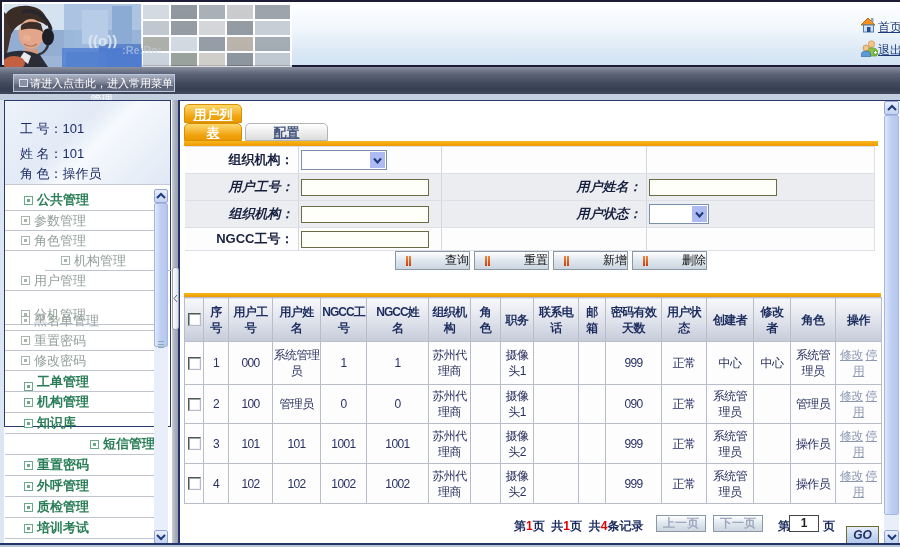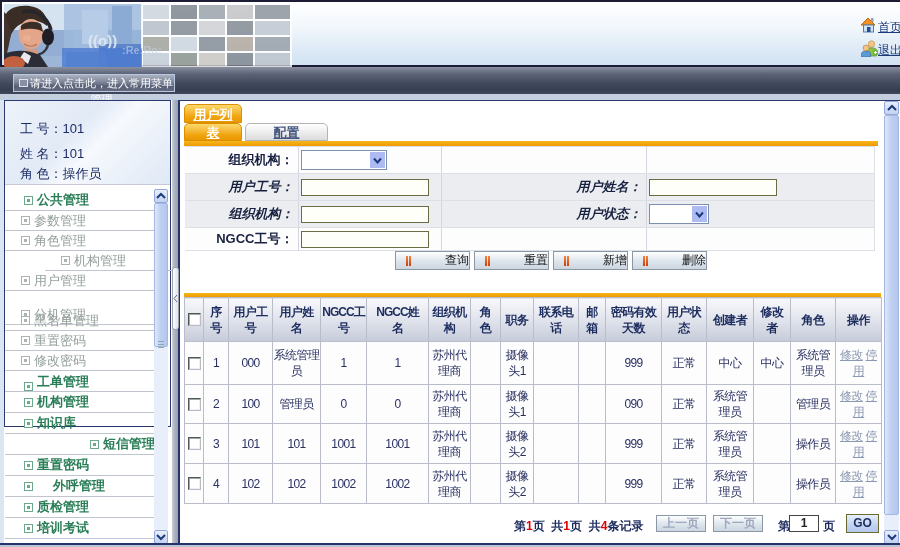--- a/index.html
+++ b/index.html
@@ -270,21 +270,21 @@
             <i></i>
           </span>
           <span class="txt">短信管理</span>
         </div>
     <div class="mi lvl1" style="top:270px;height:21px;">
           <span class="icon1">
             <i></i>
           </span>
           <span class="txt">重置密码</span>
         </div>
-    <div class="mi lvl1" style="top:291px;height:21px;gap:16px;">
+    <div class="mi lvl1" style="top:291px;height:21px;">
           <span class="icon1">
             <i></i>
           </span>
           <span class="txt">外呼管理</span>
         </div>
     <div class="mi lvl1" style="top:312px;height:21px;">
           <span class="icon1">
             <i></i>
           </span>
           <span class="txt">质检管理</span>
@@ -531,21 +531,21 @@
 </tbody>
     </table>
 
 <div id="pgrow" class="abs">
   <span class="abs" style="left:330px;top:8px;">第<span class="red">1</span>页&nbsp; 共<span class="red">1</span>页&nbsp; 共<span class="red">4</span>条记录</span>
   <div class="pgbtn" style="left:472px;">上一页</div>
   <div class="pgbtn" style="left:529px;">下一页</div>
   <span class="abs" style="left:594px;top:8px;">第</span>
   <div id="goin" class="abs" style="left:605px;top:5px;">1</div>
   <span class="abs" style="left:639px;top:8px;">页</span>
-  <div id="gobtn" class="abs" style="left:662px;top:4px;">GO</div>
+  <div id="gobtn" class="abs" style="left:662px;top:16px;font-style:italic;">GO</div>
 </div>
 
 <div class="sbbtn" style="left:884px;top:101px;width:15px;height:14px;">
   <svg width="10" height="8" viewBox="0 0 10 8">
         <path d="M1 6 L5 2 L9 6" stroke="#1c3a7a" stroke-width="2" fill="none"></path>
       </svg>
 </div>
 <div class="shaft" style="left:884px;top:115px;width:15px;height:400px;"></div>
 <div class="track" style="left:884px;top:515px;width:15px;height:15px;"></div>
 <div class="sbbtn" style="left:884px;top:530px;width:15px;height:14px;">

